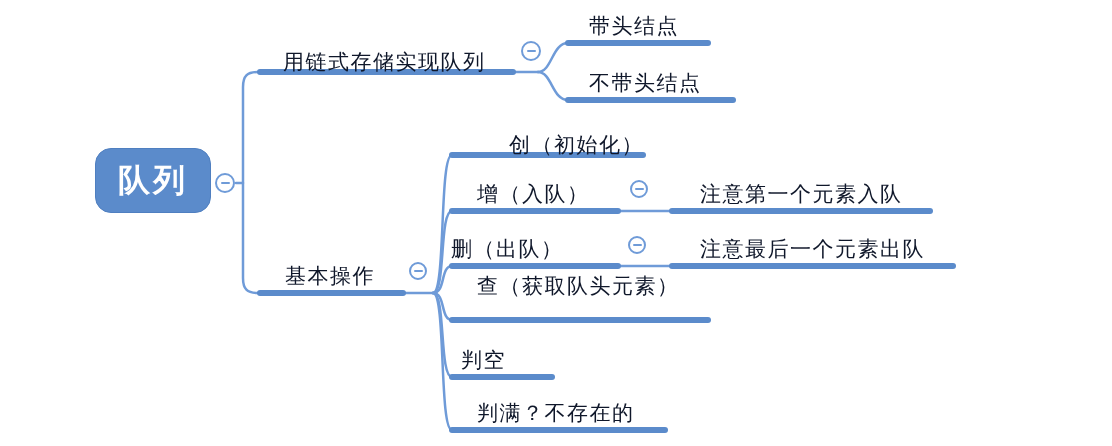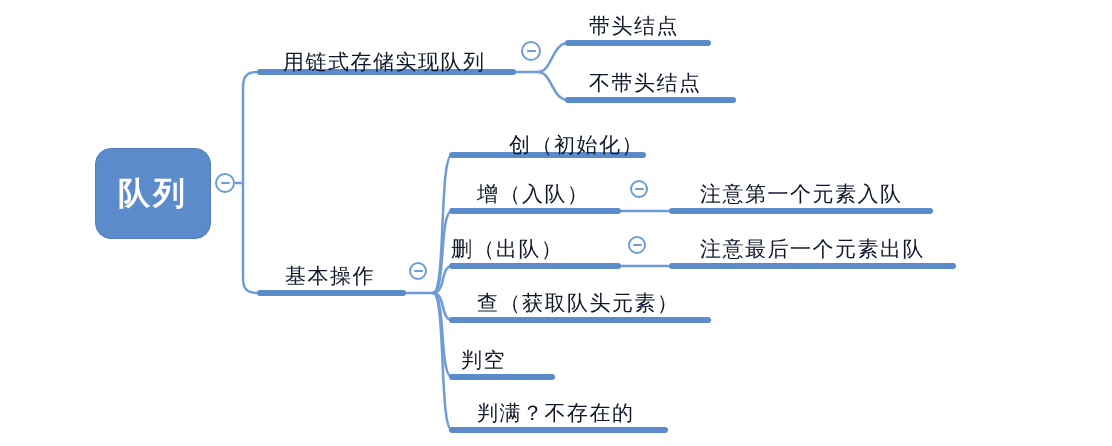--- a/index.html
+++ b/index.html
@@ -17,21 +17,21 @@
     line-height:22px;
     letter-spacing:1.5px;
     color:#0f172a;
     font-weight:500;
     white-space:nowrap;
     cursor:default;
   }
   .root-node{
     position:absolute;
     left:95px;top:148px;
-    width:116px;height:91px;
+    width:116px;height:65px;
     background:#5B8BCB;
     border:1px solid #4f7fc0;
     border-radius:16px;
     box-sizing:border-box;
     display:flex;align-items:center;justify-content:center;
   }
   .root-label{
     color:#ffffff;
     font-size:32px;
     font-weight:bold;
@@ -128,17 +128,17 @@
   <div class="topic" style="left:283px;top:44px;margin-top:7px;">用链式存储实现队列</div>
   <div class="topic" style="left:589px;top:15px;">带头结点</div>
   <div class="topic" style="left:589px;top:72px;">不带头结点</div>
 
   <div class="topic" style="left:285px;top:265px;">基本操作</div>
   <div class="topic" style="left:477px;top:134px;margin-left:32px;">创（初始化）</div>
   <div class="topic" style="left:477px;top:183px;">增（入队）</div>
   <div class="topic" style="left:700px;top:183px;">注意第一个元素入队</div>
   <div class="topic" style="left:451px;top:238px;">删（出队）</div>
   <div class="topic" style="left:700px;top:238px;">注意最后一个元素出队</div>
-  <div class="topic" style="left:477px;top:292px;text-align:center;">查（获取队头元素）</div>
+  <div class="topic" style="left:477px;top:275px;text-align:center;">查（获取队头元素）</div>
   <div class="topic" style="left:461px;top:349px;">判空</div>
   <div class="topic" style="left:477px;top:402px;">判满？不存在的</div>
 
 </div>
 
 </body></html>

